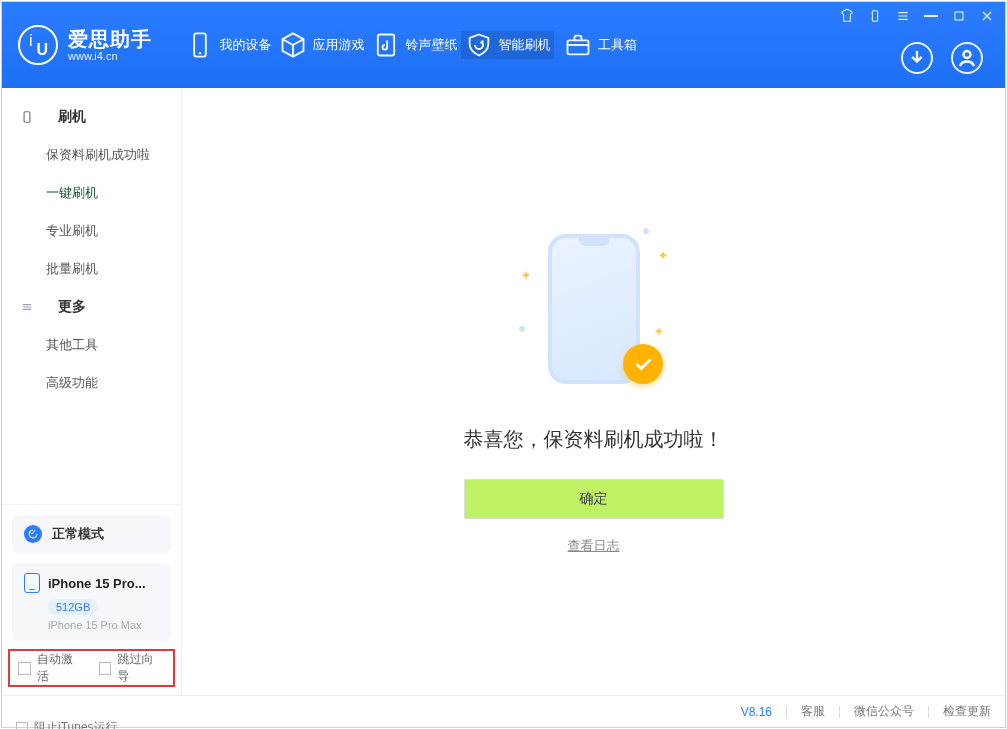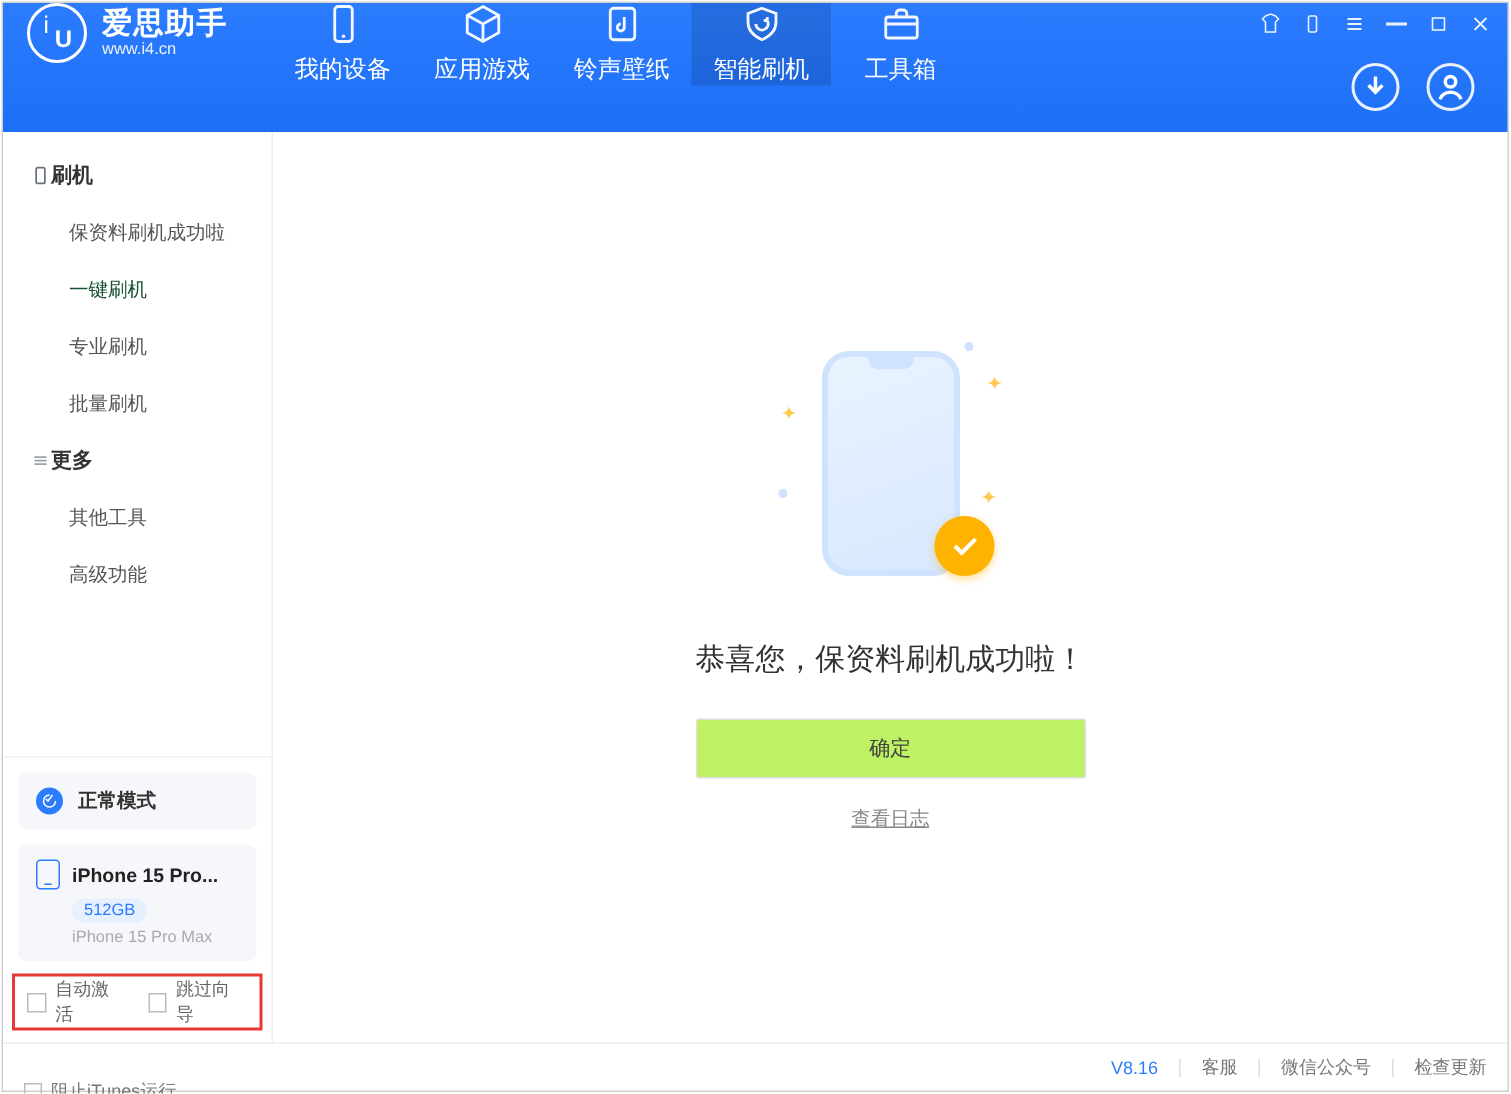--- a/index.html
+++ b/index.html
@@ -1,46 +1,46 @@
 <!DOCTYPE html>
 <html><head>
 <meta charset="utf-8">
 <style>
   * { margin: 0; padding: 0; box-sizing: border-box; font-family: "Microsoft YaHei", -apple-system, sans-serif; }
   html, body { width: 1007px; height: 729px; overflow: hidden; background: #fff; }
   .app { width: 1005px; height: 727px; border: 1px solid #d0d0d0; margin: 1px; display: flex; flex-direction: column; }
 
   
-  .header { height: 86px; background: linear-gradient(to bottom, #2b7cff, #1d6ff5); display: flex; align-items: flex-start; position: relative; }
+  .header { height: 86px; background: linear-gradient(to bottom, #2b7cff, #1d6ff5); display: flex; align-items: center; position: relative; }
   .brand { display: flex; align-items: center; padding: 0 16px; width: 180px; }
   .brand-logo { width: 40px; height: 40px; border: 2px solid #fff; border-radius: 50%; display: flex; align-items: center; justify-content: center; color:#fff; font-weight:800; font-size:18px; margin-right:10px; position:relative; }
   .brand-logo::before { content:"i"; position:absolute; left:9px; top:5px; font-size:16px; font-weight:400; }
   .brand-logo::after { content:"U"; position:absolute; right:8px; bottom:4px; font-size:16px; font-weight:700; }
   .brand-text { color:#fff; line-height:1.1; }
   .brand-name { font-size:20px; font-weight:600; letter-spacing:1px; }
   .brand-url  { font-size:11px; opacity:.9; }
 
   .tabs { display:flex; align-items:stretch; }
-  .tab { width:93px; display:flex; flex-direction:column; align-items:center; justify-content:center; color:#fff; font-size:16px; cursor:pointer; gap:6px; }
+  .tab { width:93px; display:flex; flex-direction:row; align-items:center; justify-content:center; color:#fff; font-size:13px; cursor:pointer; gap:6px; }
   .tab.active { background: rgba(0,0,0,.12); }
   .tab-icon { width:28px; height:28px; opacity:.95; }
 
   .window-controls { position:absolute; top:6px; right:10px; display:flex; gap:12px; color:#fff; align-items:center; }
   .wc { width:16px; height:16px; display:flex; align-items:center; justify-content:center; cursor:pointer; opacity:.9; }
   .wc svg { width:16px; height:16px; }
   .wc-line { width:14px; height:2px; background:#fff; }
   .right-circles { position:absolute; right:22px; bottom:14px; display:flex; gap:18px; }
   .circle-btn { width:32px; height:32px; border:2px solid rgba(255,255,255,.9); border-radius:50%; display:flex; align-items:center; justify-content:center; cursor:pointer; }
   .circle-btn svg { stroke:#fff; fill:none; }
 
   
   .body { flex:1; display:flex; min-height:0; }
   .sidebar { width:180px; border-right:1px solid #eee; display:flex; flex-direction:column; background:#fff; }
   .side-scroll { flex:1; padding-top:10px; }
-  .side-group-title { display:flex; align-items:center; gap:0; padding:10px 18px; color:#333; font-size:14px; font-weight:600; }
+  .side-group-title { display:flex; align-items:center; gap:24px; padding:10px 18px; color:#333; font-size:14px; font-weight:600; }
   .side-group-title .ico { width:14px; height:14px; display:flex; align-items:center; justify-content:center; color:#666; }
   .side-item { padding:10px 18px 10px 44px; font-size:13px; color:#555; cursor:pointer; }
   .side-item.active { color:#14532d; }
 
   .side-bottom { border-top:1px solid #f0f0f0; }
   .mode-card { margin:10px; background:#f5f7fa; border-radius:6px; padding:10px 12px; display:flex; align-items:center; gap:10px; color:#333; font-size:13px; font-weight:600; }
   .mode-ico { width:18px; height:18px; border-radius:50%; background:#2b7cff; display:flex; align-items:center; justify-content:center; }
   .mode-ico svg { stroke:#fff; stroke-width:2; fill:none; }
 
   .device-card { margin:0 10px 8px; background:#f5f7fa; border-radius:6px; padding:10px 12px; }

